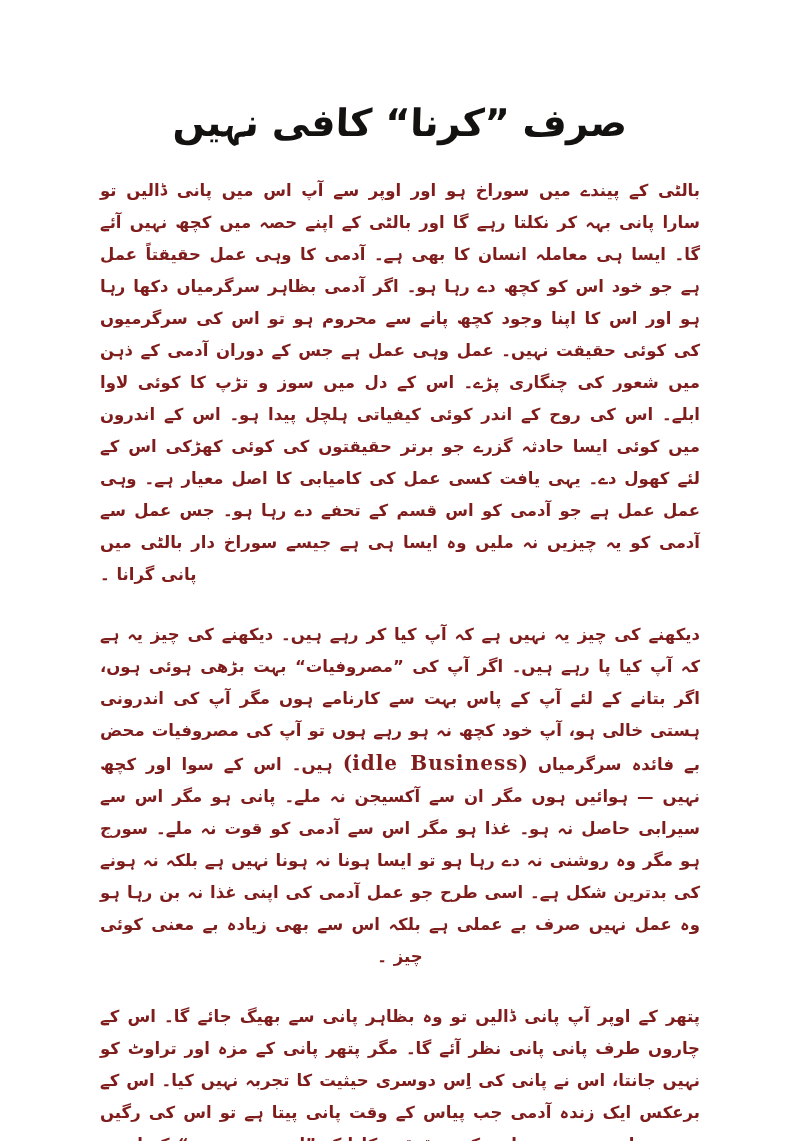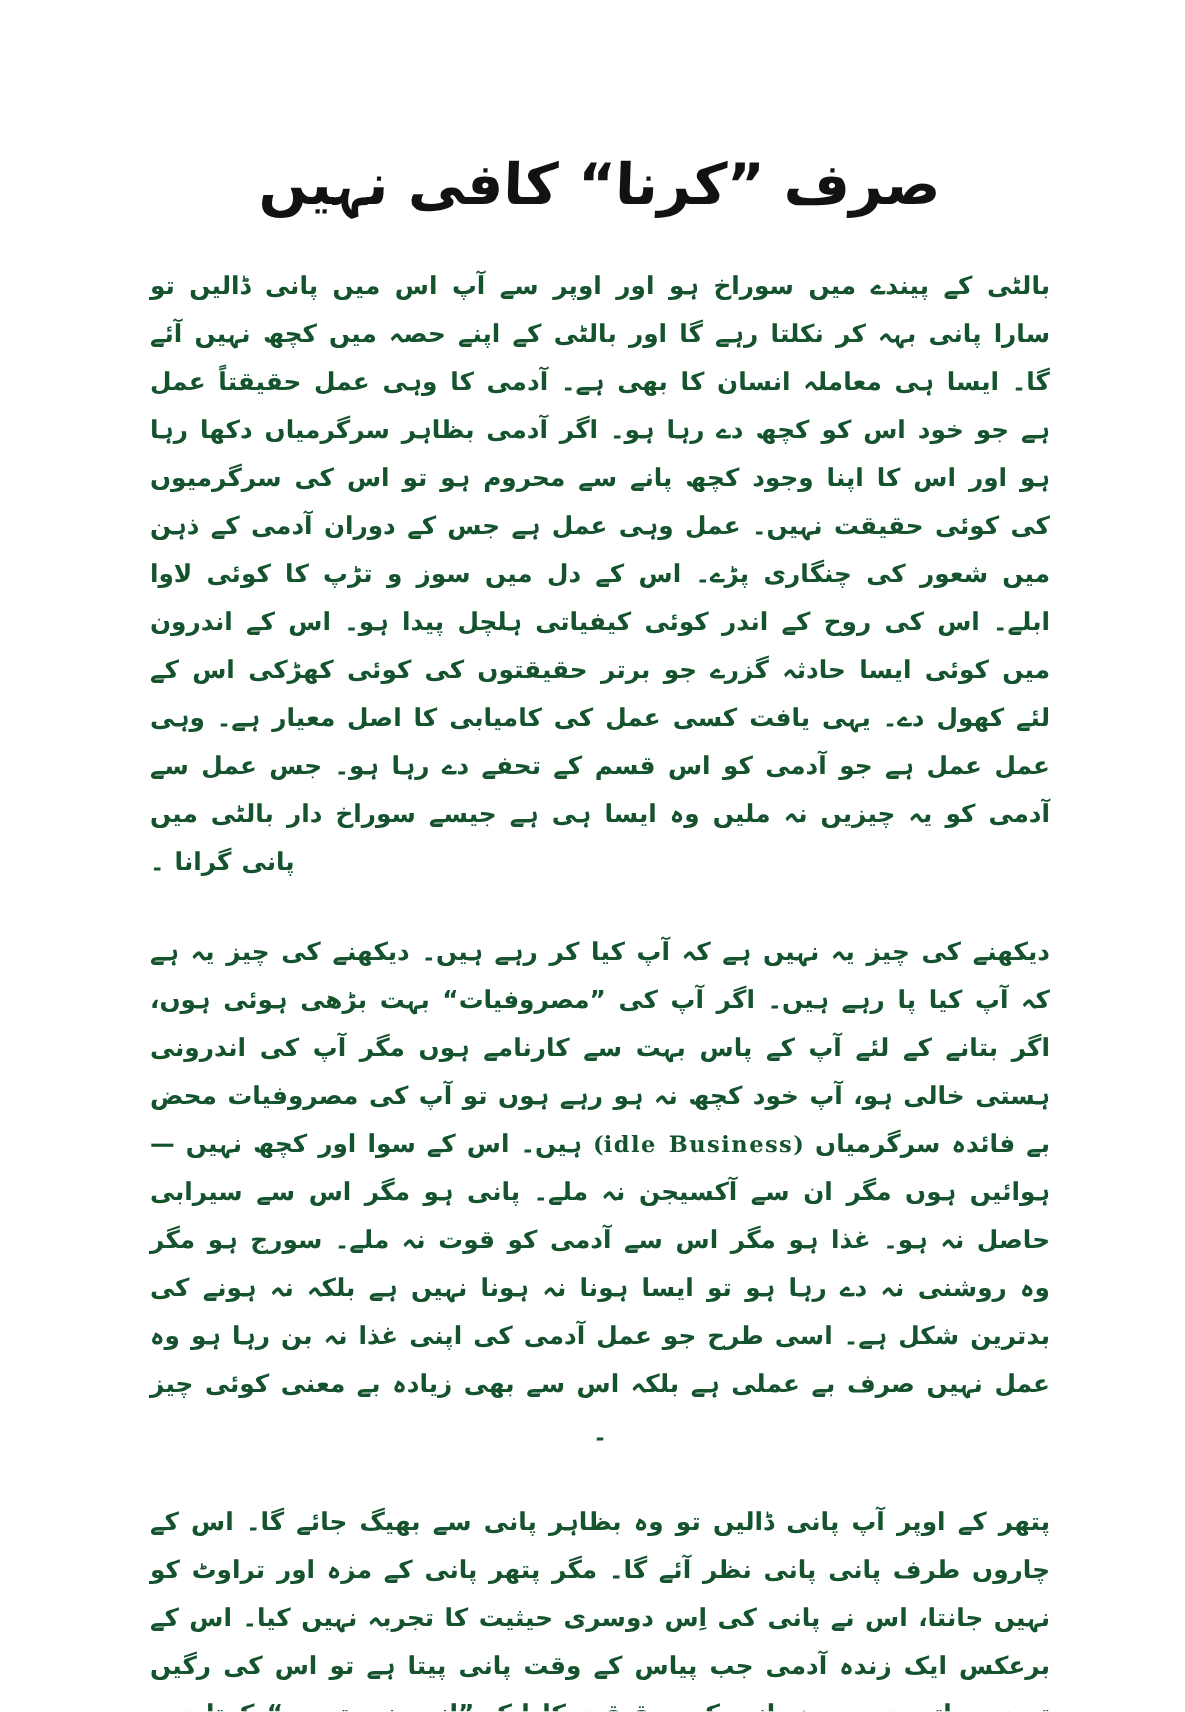--- a/index.html
+++ b/index.html
@@ -35,30 +35,30 @@
     width: 600px;
   }
   p.urdu {
     direction: rtl;
     unicode-bidi: isolate;
     text-align: justify;
     font-size: 16.5px;
     line-height: 32px;
     font-weight: 700;
     margin: 0 0 28px 0;
-    color: #14532d;
+    color: #7f1d1d;
     word-spacing: 1px;
   }
   p.urdu.last-left   { text-align-last: left; }
   p.urdu.last-center { text-align-last: center; }
   .latin {
     direction: ltr;
     unicode-bidi: isolate;
     font-family: "DejaVu Serif", serif;
-    font-size: 15px;
+    font-size: 20px;
     font-weight: 700;
     letter-spacing: 1px;
     white-space: nowrap;
   }
 </style>
 </head>
 <body>
 
 <div class="page">
 

